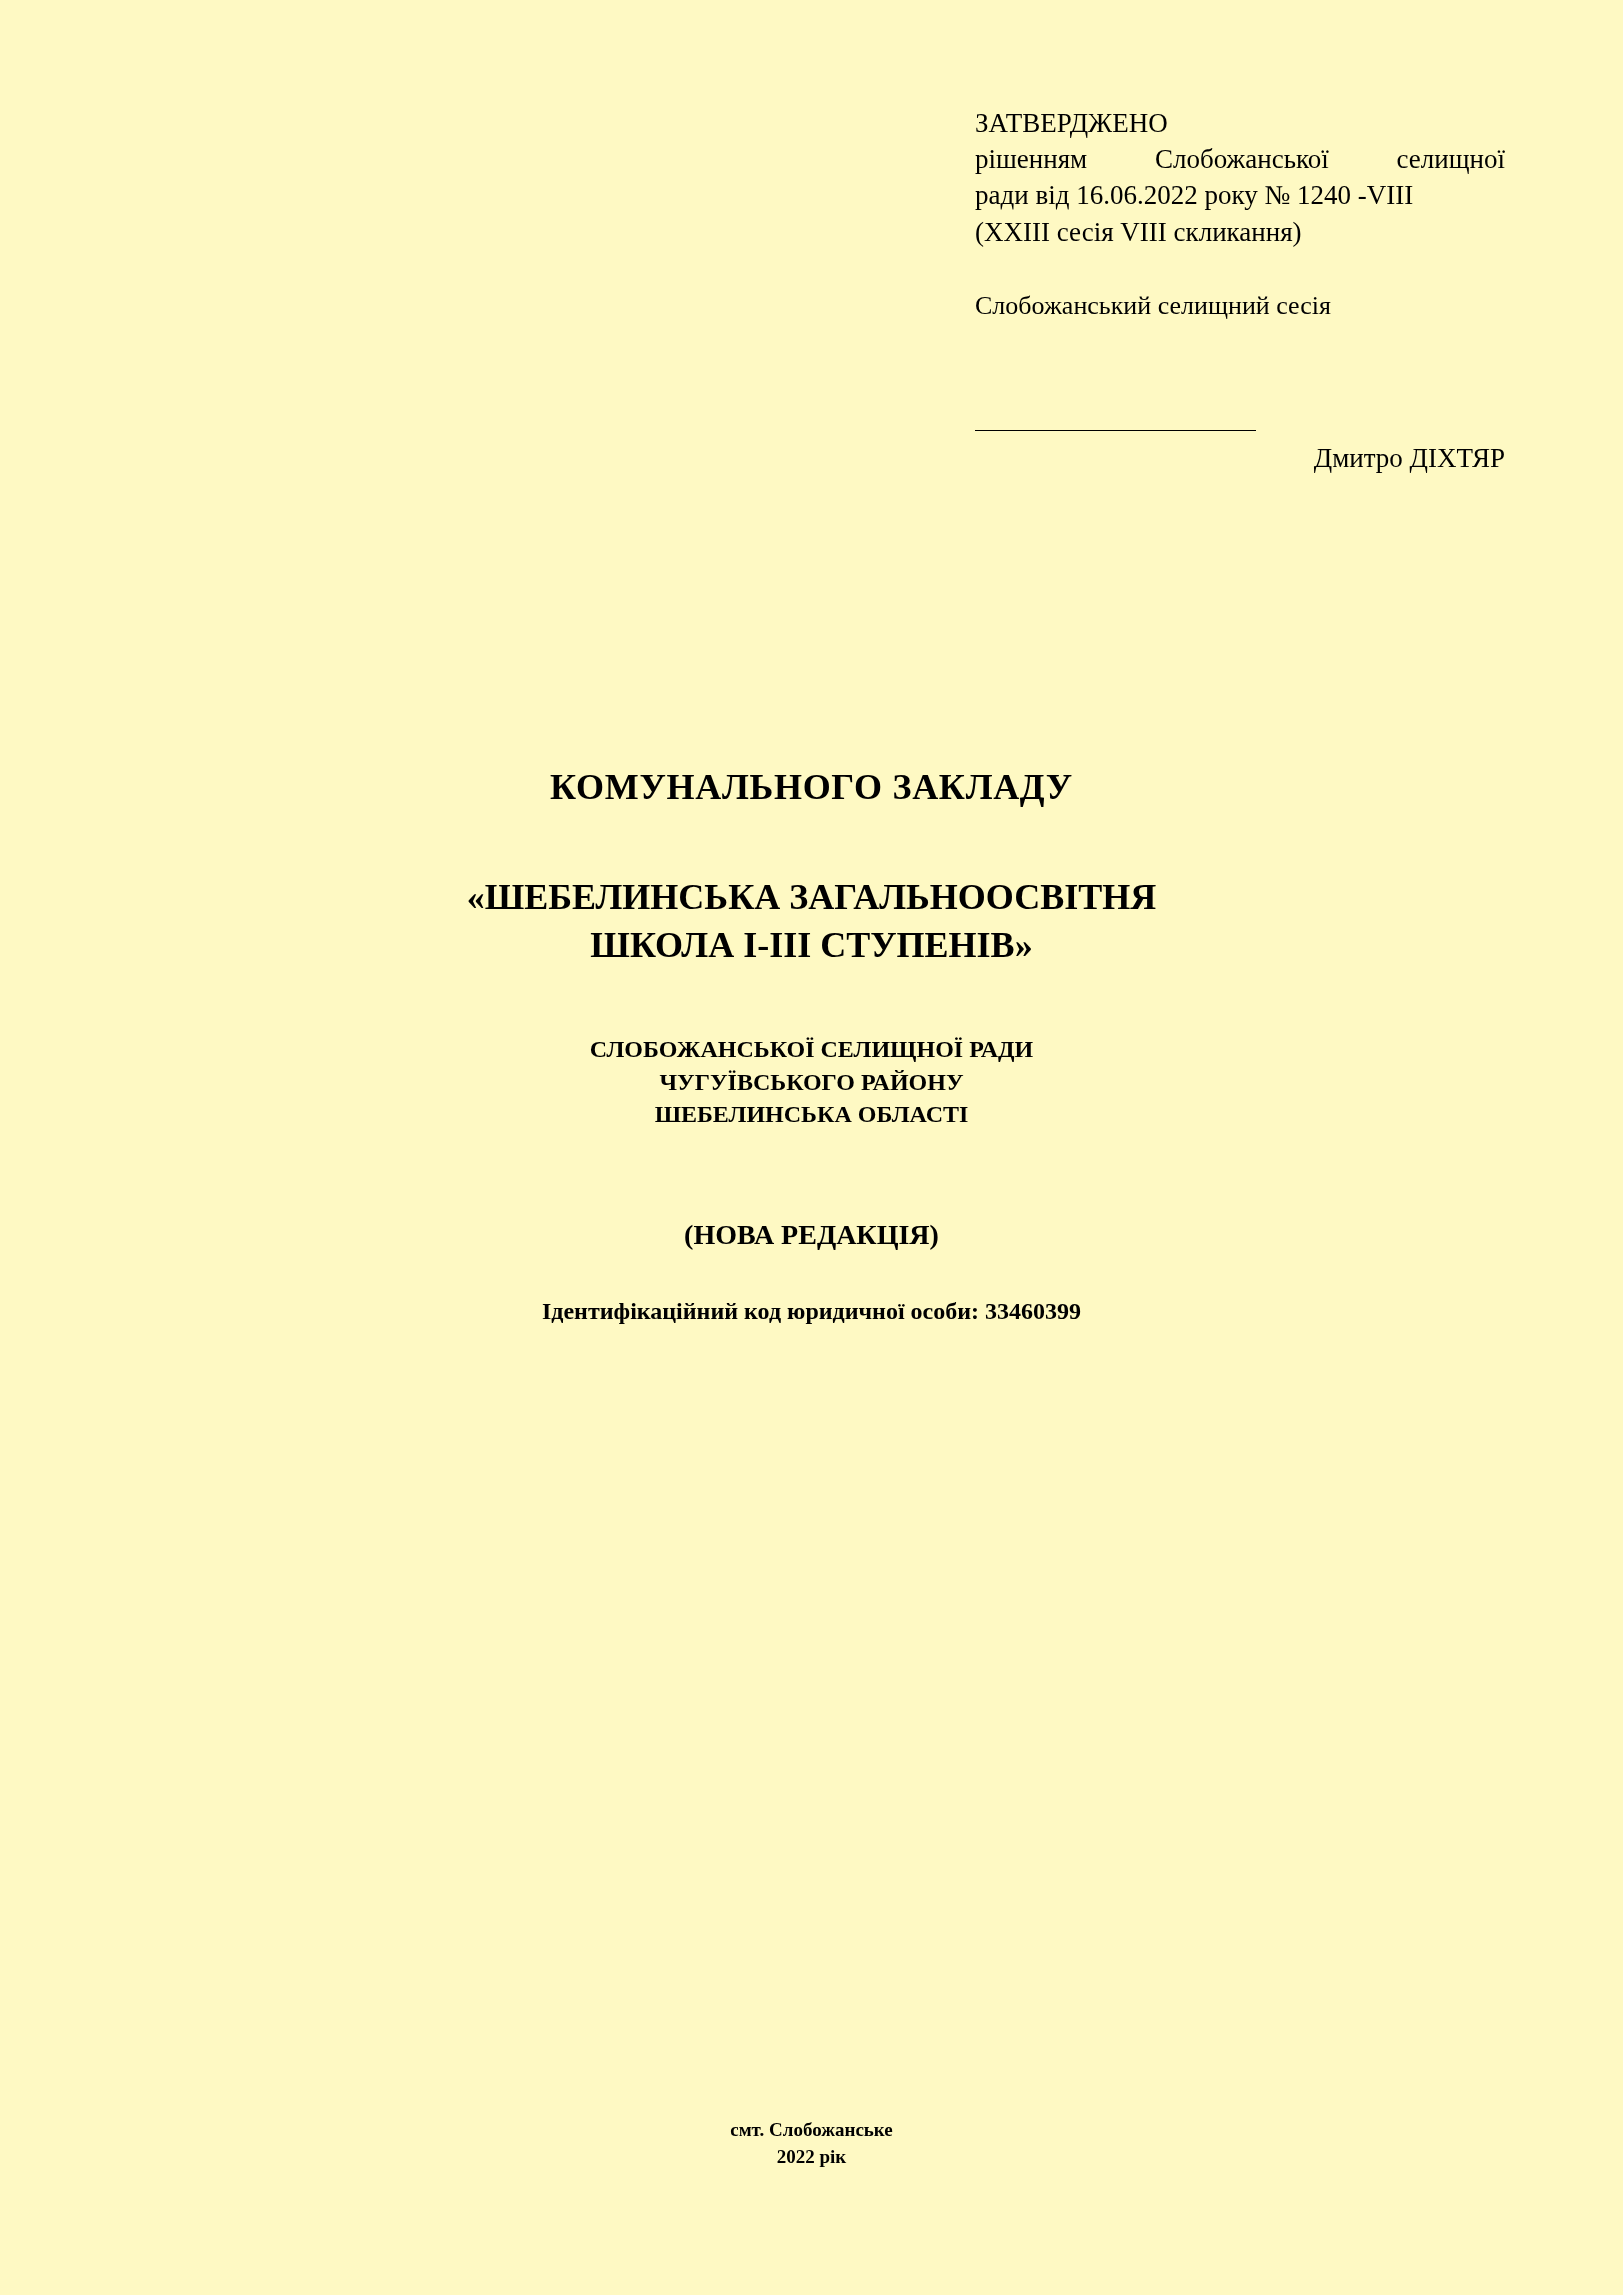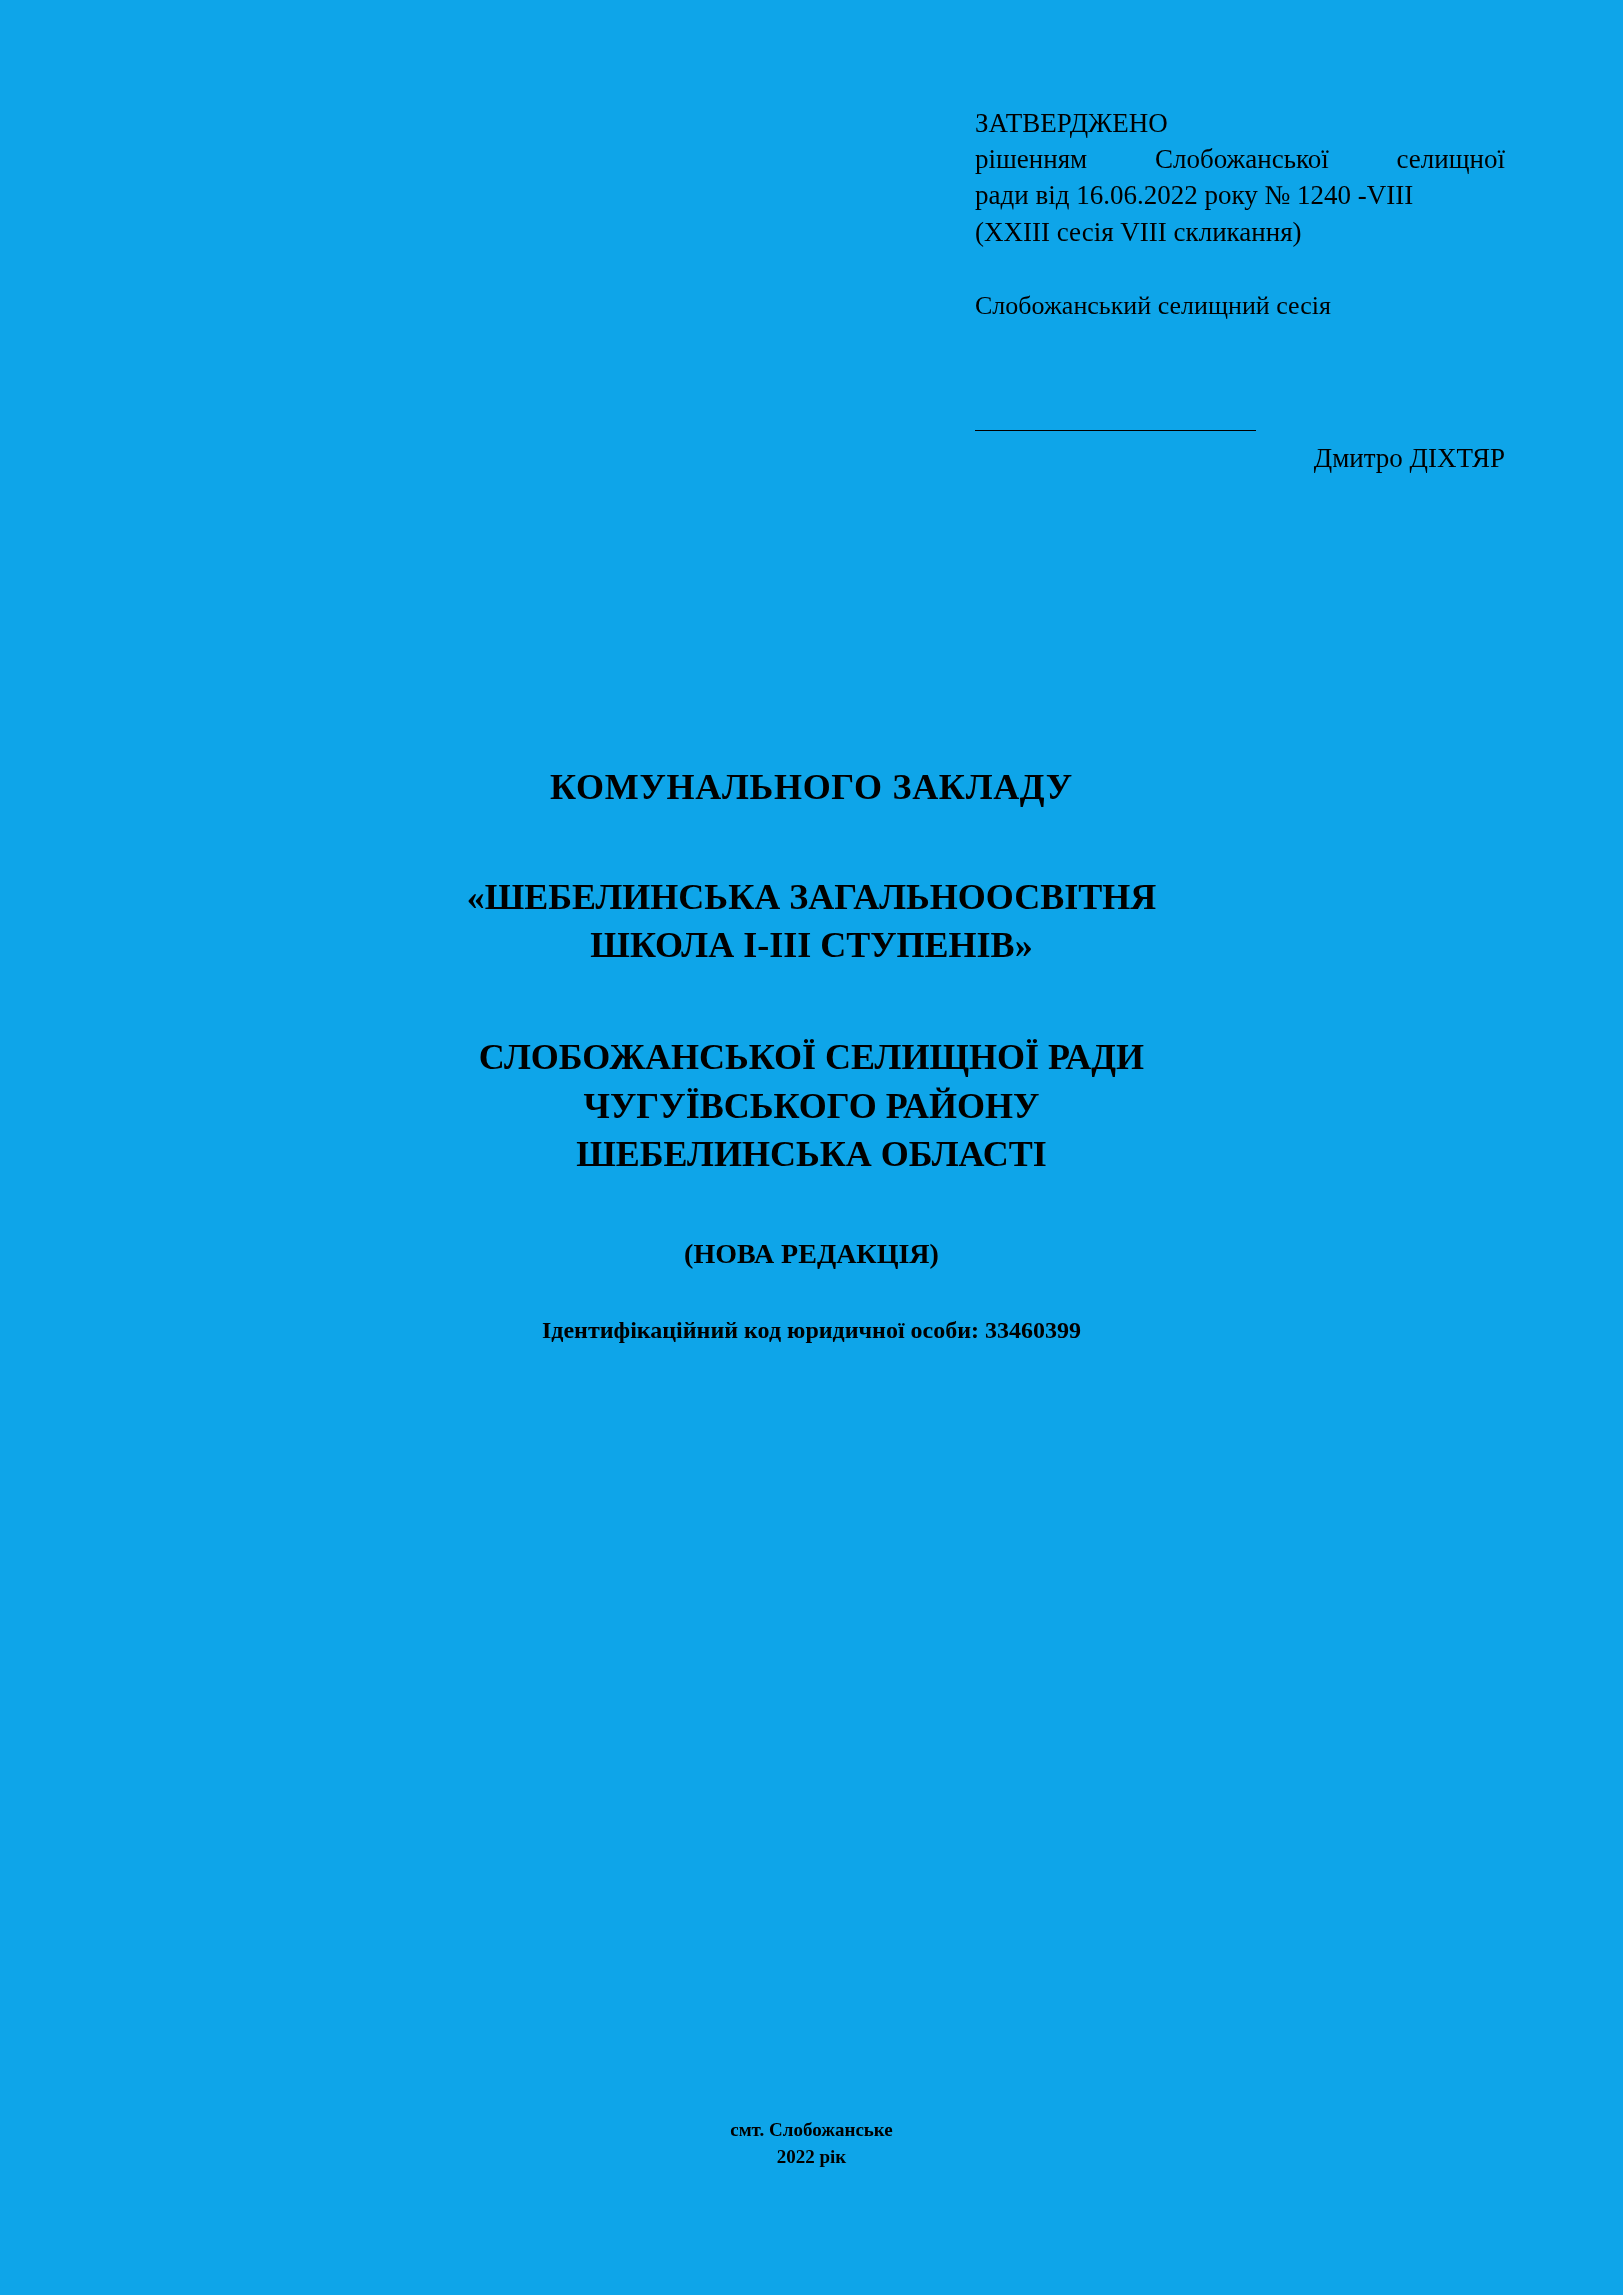--- a/index.html
+++ b/index.html
@@ -10,21 +10,21 @@
   }
   body {
     font-family: "Liberation Serif", "DejaVu Serif", serif;
     color: #000000;
   }
   .page {
     position: relative;
     width: 1623px;
     height: 2295px;
     margin: 0 auto;
-    background: #0ea5e9;
+    background: #fef9c3;
     box-sizing: border-box;
     overflow: hidden;
   }
 
   
   .approval-block {
     position: absolute;
     top: 105px;
     left: 975px;
     width: 530px;
@@ -91,24 +91,24 @@
     font-size: 36px;
     font-weight: bold;
     line-height: 1.34;
     margin-bottom: 64px;
   }
   .org-name .nm-line {
     display: block;
     white-space: nowrap;
   }
   .org-owner {
-    font-size: 36px;
+    font-size: 24px;
     font-weight: bold;
     line-height: 1.34;
-    margin-bottom: 60px;
+    margin-bottom: 89px;
   }
   .org-owner .ow-line {
     display: block;
     white-space: nowrap;
   }
   .edition {
     font-size: 28px;
     font-weight: bold;
     margin-bottom: 47px;
   }

